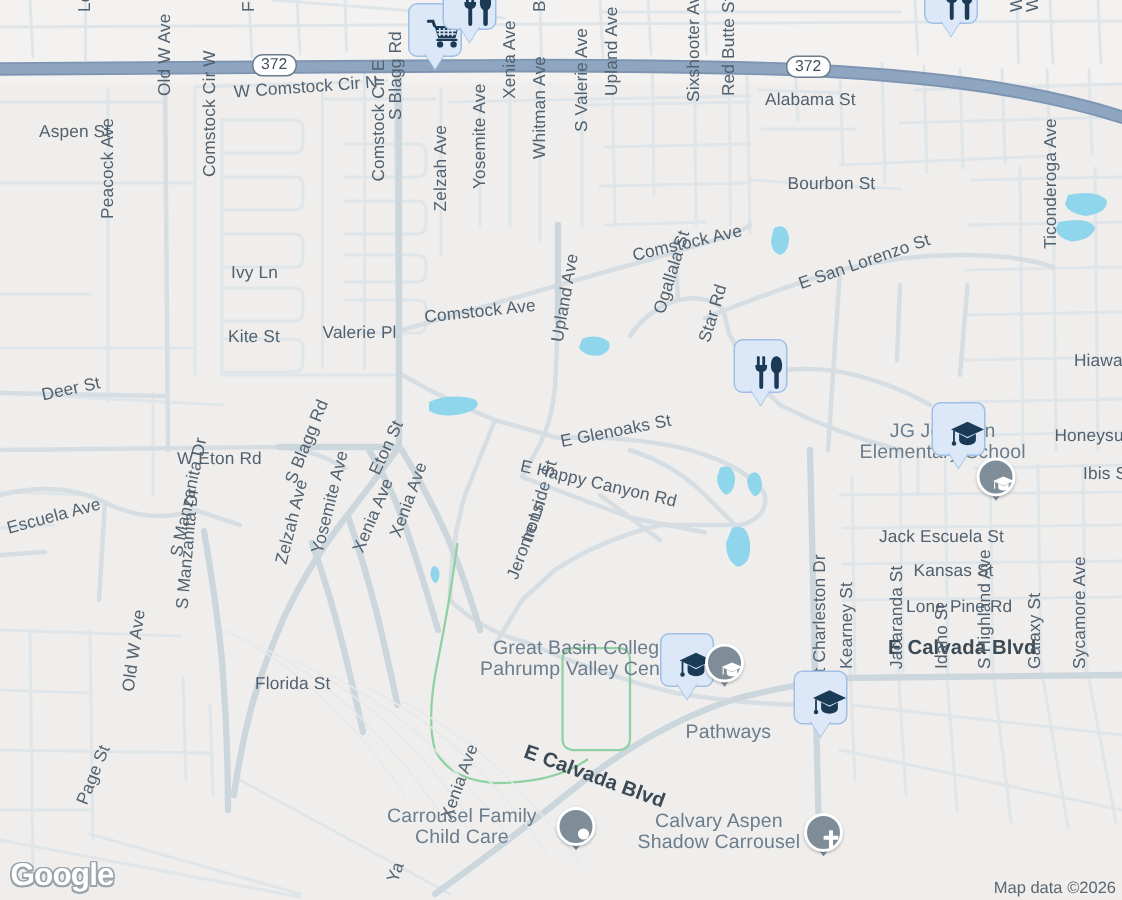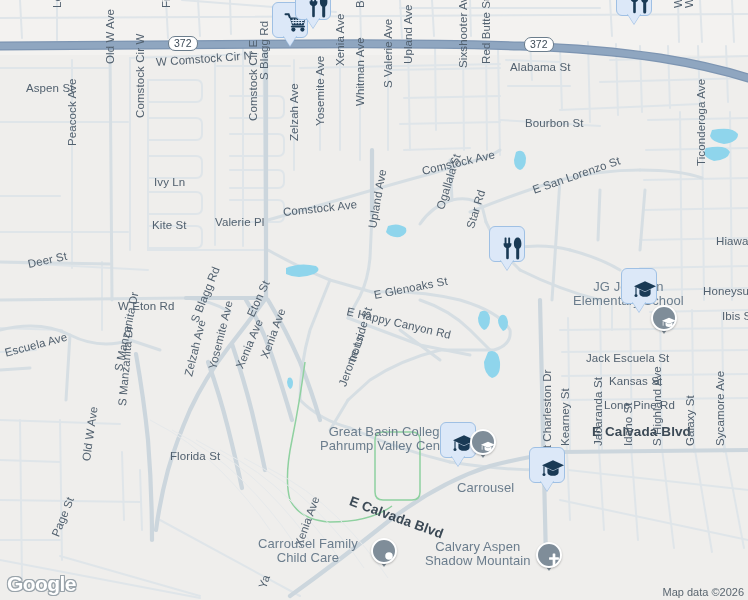--- a/index.html
+++ b/index.html
@@ -447,25 +447,25 @@
   <div id="place-labels">
       <div class="lbl poi" style="left: 573px; top: 280px;">
         <div>JG Johnson</div>
         <div>Elementary School</div>
       </div>
       <div class="lbl poi" style="left: 320px; top: 425px;">
         <div>Great Basin College</div>
         <div>Pahrump Valley Center</div>
       </div>
       <div class="lbl poi" style="left: 457px; top: 481px;">
-        <div>Carrousel</div>
+        <div>Pathways</div>
       </div>
       <div class="lbl poi" style="left: 425px; top: 540px;">
         <div>Calvary Aspen</div>
-        <div>Shadow Mountain</div>
+        <div>Shadow Carrousel</div>
       </div>
       <div class="lbl poi" style="left: 258px; top: 537px;">
         <div>Carrousel Family</div>
         <div>Child Care</div>
       </div>
     </div>
 
   <div id="markers">
       <div class="marker" style="left: 272px; top: 2px;">
         <div class="bubble" style="background: rgb(220, 232, 248); border-color: rgb(159, 192, 228);"></div>

